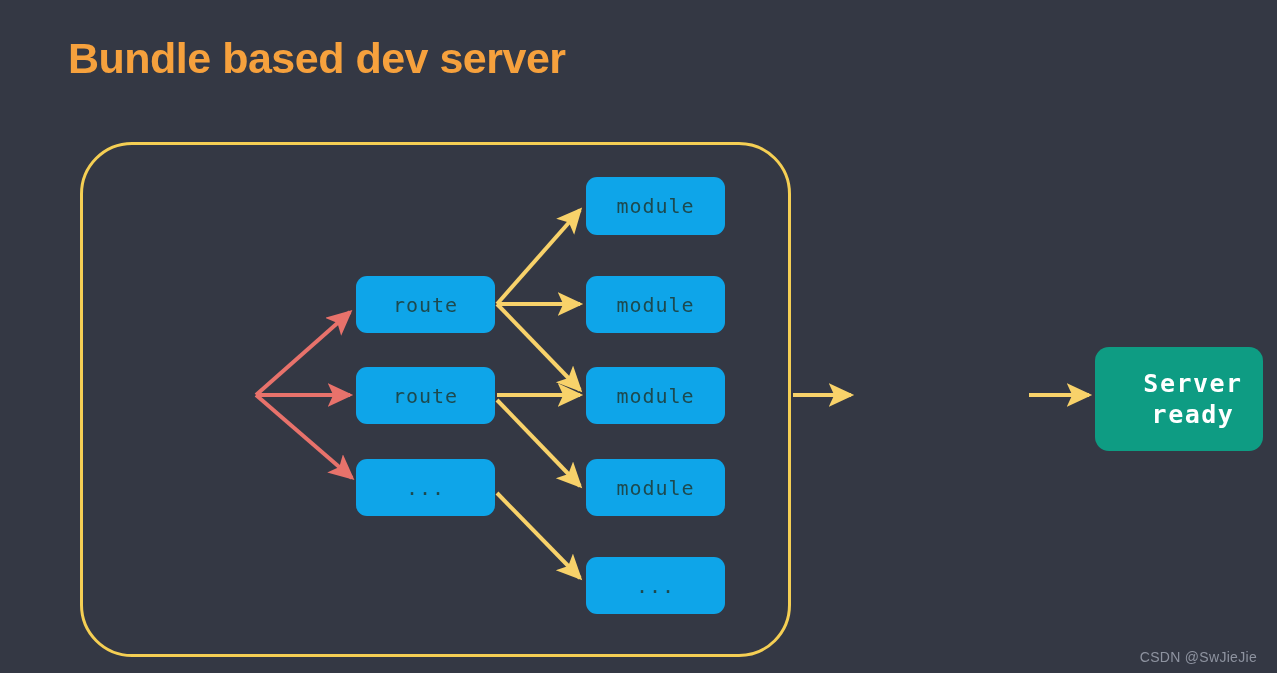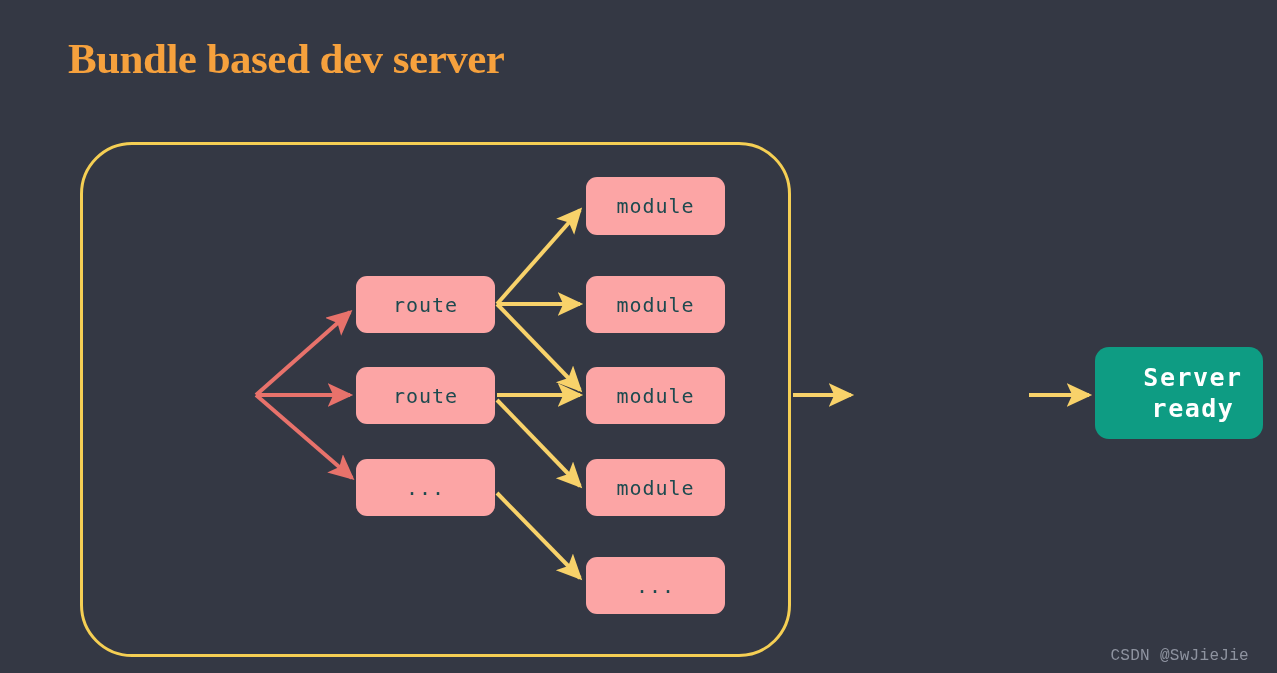--- a/index.html
+++ b/index.html
@@ -18,21 +18,21 @@
     position: absolute;
     left: 0; top: 0;
     width: 1277px;
     height: 673px;
     background: #343844;
   }
   #title {
     position: absolute;
     left: 68px;
     top: 34px;
-    font-family: Liberation Serif, serif;
+    font-family: Liberation Sans, sans-serif;
     font-size: 43px;
     font-weight: 700;
     color: #f6a13d;
     letter-spacing: -0.5px;
     white-space: nowrap;
   }
   #group-container {
     position: absolute;
     left: 80px;
     top: 142px;
@@ -60,21 +60,21 @@
     border-radius: 11px;
     font-family: "DejaVu Sans Mono", "Liberation Mono", monospace;
   }
   .node-entry {
     background: #cce883;
     color: #1d4a4f;
     font-size: 20px;
     letter-spacing: 1px;
   }
   .node-green {
-    background: #fca5a5;
+    background: #0ea5e9;
     color: #1d4a4f;
     font-size: 20px;
     letter-spacing: 1px;
   }
   .node-bundle {
     background: #cf9ce8;
     color: #ffffff;
     font-size: 25px;
     font-weight: 700;
     letter-spacing: 1.5px;
@@ -84,24 +84,24 @@
     background: #0e9c83;
     color: #ffffff;
     font-size: 25px;
     font-weight: 700;
     letter-spacing: 1.5px;
     border-radius: 14px;
     line-height: 1.25;
   }
   #watermark {
     position: absolute;
-    right: 28px;
+    right: 20px;
     bottom: 8px;
-    font-family: Liberation Mono, monospace;
-    font-size: 16px;
+    font-family: Liberation Sans, sans-serif;
+    font-size: 14px;
     color: #8e93a0;
     letter-spacing: 0.3px;
   }
 </style>
 </head>
 <body>
 
 <div id="stage">
 
   <div id="title">Bundle based dev server</div>
@@ -168,20 +168,20 @@
 
   <div class="node node-green" style="left:586px; top:459px; width:139px; height:57px;">
     <span>module</span>
   </div>
 
   <div class="node node-green" style="left:586px; top:557px; width:139px; height:57px;">
     <span>...</span>
   </div>
 
 
-  <div class="node node-server" style="left:1095px; top:347px; width:168px; height:92px; white-space:pre-line;padding-left:28px;">
+  <div class="node node-server" style="left:1095px; top:347px; width:168px; height:104px; white-space:pre-line;padding-left:28px;">
     <span>Server
 ready</span>
   </div>
 
   <div id="watermark">CSDN @SwJieJie</div>
 
 </div>
 
 </body></html>

